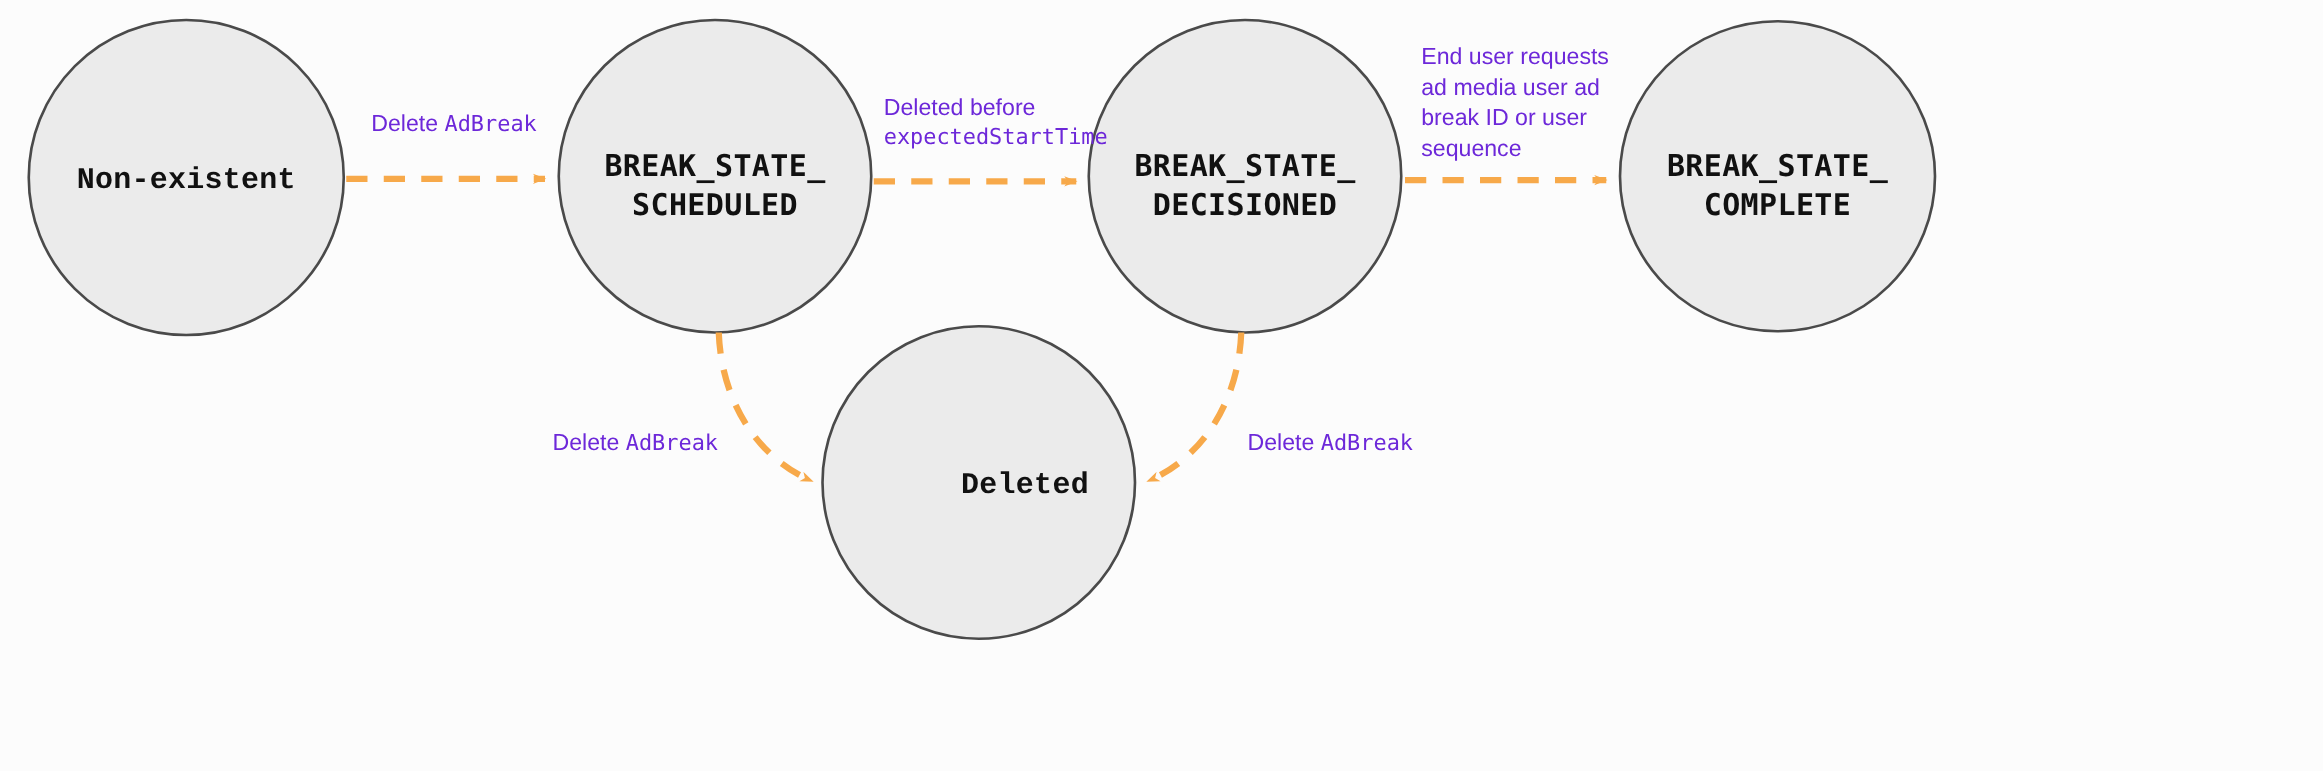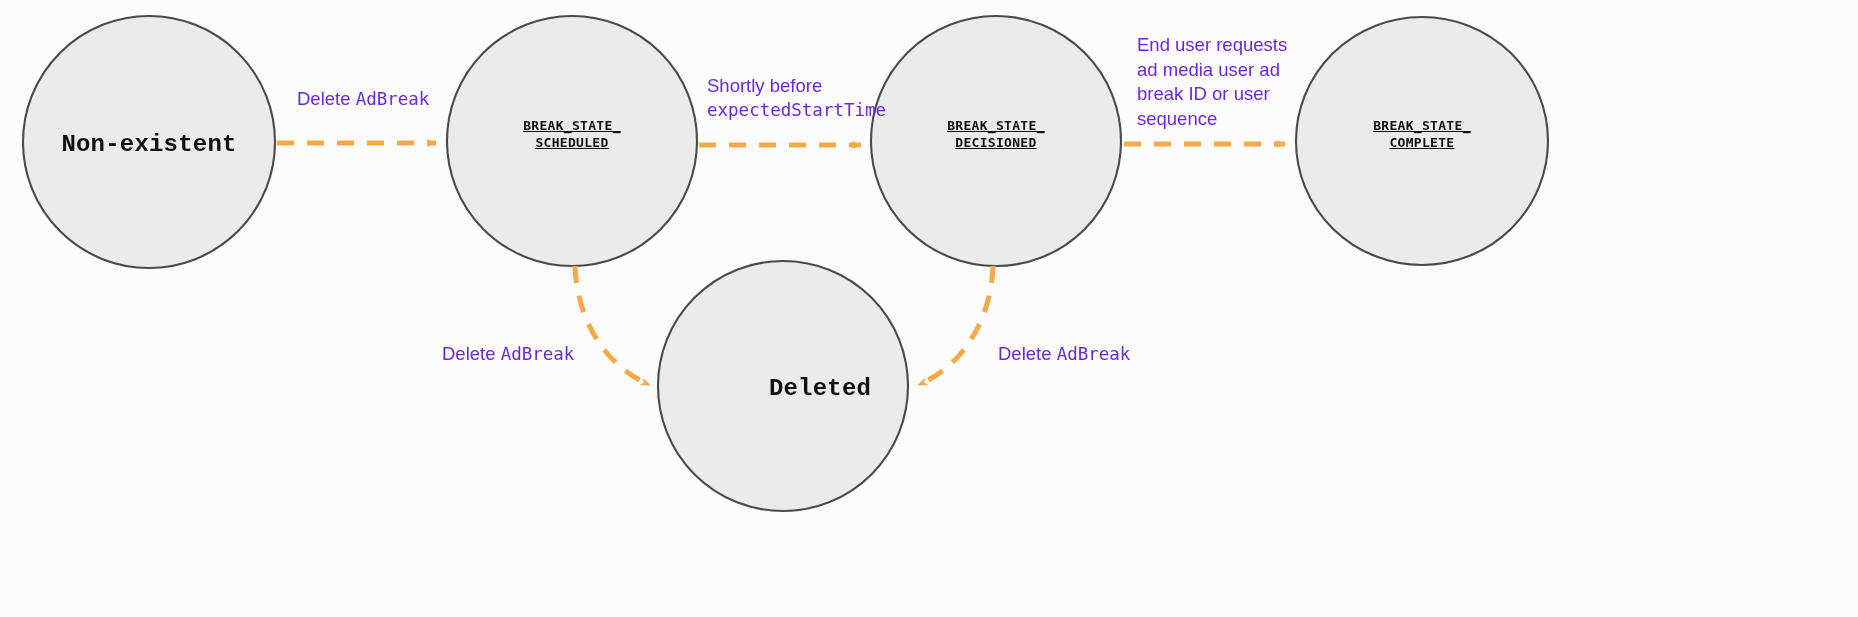--- a/index.html
+++ b/index.html
@@ -34,23 +34,22 @@
   }
   .node-label.sans {
     font-family: Liberation Mono, monospace;
     font-weight: bold;
     font-size: 24px;
     letter-spacing: 0.2px;
   }
   .node-label.mono {
     font-family: "DejaVu Sans Mono", monospace;
     font-weight: bold;
-    font-size: 13px;
+    font-size: 24px;
     letter-spacing: 0.3px;
-    text-decoration: underline;
   }
   .edge-label {
     position: absolute;
     color: #6d28d9;
     font-family: "Liberation Sans", sans-serif;
     font-size: 18.5px;
     line-height: 1.33;
     white-space: pre;
     pointer-events: none;
   }
@@ -114,21 +113,21 @@
     <div>BREAK_STATE_</div>
     <div>COMPLETE</div>
   </div>
 
   <div class="node-label sans" style="left:700px; top:374px; width:240px;">
     <span>Deleted</span>
   </div>
 
   <div class="edge-label" style="left:297px; top:87px;"><span>Delete </span><span class="code">AdBreak</span></div>
 
-  <div class="edge-label" style="left:707px; top:74px;"><div>Shortly before</div><div class="code">expectedStartTime</div></div>
+  <div class="edge-label" style="left:707px; top:74px;"><div>Deleted before</div><div class="code">expectedStartTime</div></div>
 
   <div class="edge-label multi" style="left:1137px; top:33px;">
     <div>End user requests</div>
     <div>ad media user ad</div>
     <div>break ID or user</div>
     <div>sequence</div>
   </div>
 
   <div class="edge-label" style="left:442px; top:342px;"><span>Delete </span><span class="code">AdBreak</span></div>
 

